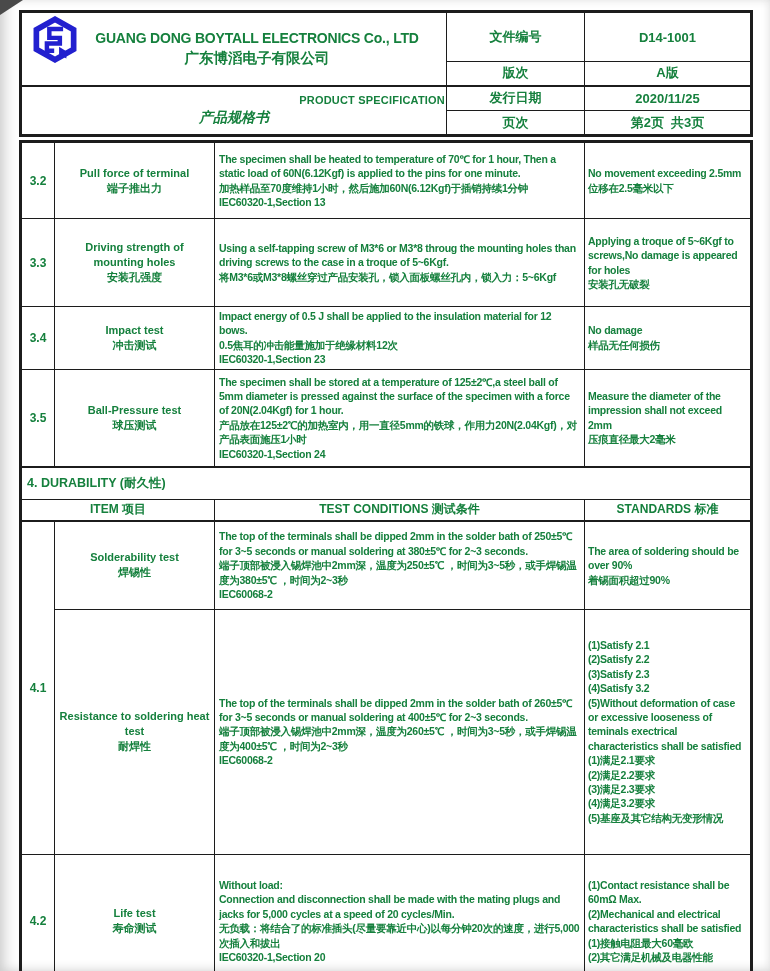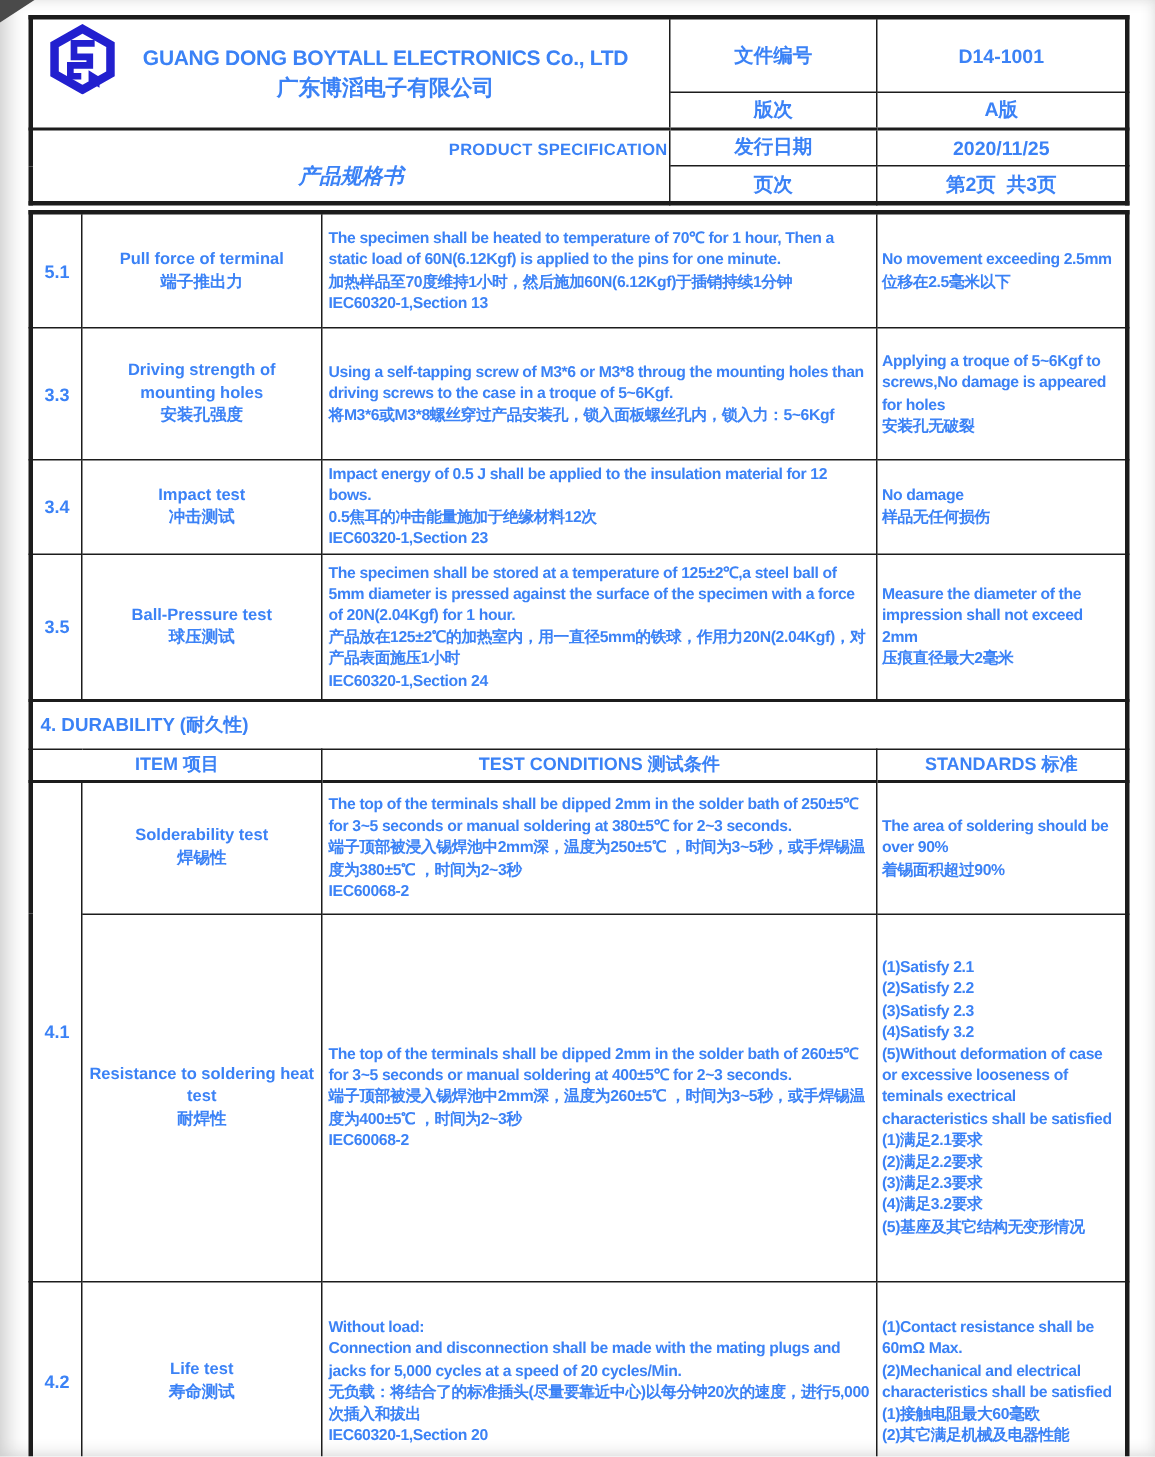--- a/index.html
+++ b/index.html
@@ -1,18 +1,18 @@
 <!DOCTYPE html>
 <html style="--logo-blue: #2220cf;"><head>
 <meta charset="utf-8">
 <style>
   html,body{margin:0;padding:0;background:#ffffff;}
   .page{
     position:relative;width:770px;height:971px;background:#fff;overflow:hidden;
-    font-family:"Liberation Sans",sans-serif;font-weight:700;color:#3b82f6;
+    font-family:"Liberation Sans",sans-serif;font-weight:700;color:#15803d;
     box-shadow:inset 16px 0 14px -12px #c9c9c9, inset -8px 0 10px -8px #dcdcdc,
                inset 0 -10px 12px -10px #cfcfcf, inset 0 8px 10px -8px #e2e2e2;
   }
   .corner-fold{position:absolute;top:0;left:0;width:0;height:0;
     border-top:15px solid #4a4a4a;border-right:23px solid transparent;}
   .content{position:absolute;left:19px;top:10px;width:731px;}
   table{border-collapse:collapse;table-layout:fixed;width:731px;}
   td{border:1px solid #1c1c1c;vertical-align:middle;overflow:hidden;}
   .hdr-table{border:3px solid #1c1c1c;}
   .main-table{border:3px solid #1c1c1c;margin-top:3px;}
@@ -89,21 +89,21 @@
 
     <table class="main-table">
       <colgroup>
           <col style="width:34px">
           <col style="width:160px">
           <col style="width:370px">
           <col style="width:167px">
         </colgroup>
       <tbody>
         <tr style="height:77px">
-          <td class="num">5.1</td>
+          <td class="num">3.2</td>
           <td class="item">Pull force of terminal
 端子推出力</td>
           <td class="cond">The specimen shall be heated to temperature of 70℃ for 1 hour, Then a static load of 60N(6.12Kgf) is applied to the pins for one minute.
 加热样品至70度维持1小时，然后施加60N(6.12Kgf)于插销持续1分钟
 IEC60320-1,Section 13</td>
           <td class="std">No movement exceeding 2.5mm
 位移在2.5毫米以下</td>
         </tr>
         <tr style="height:88px">
           <td class="num">3.3</td>

